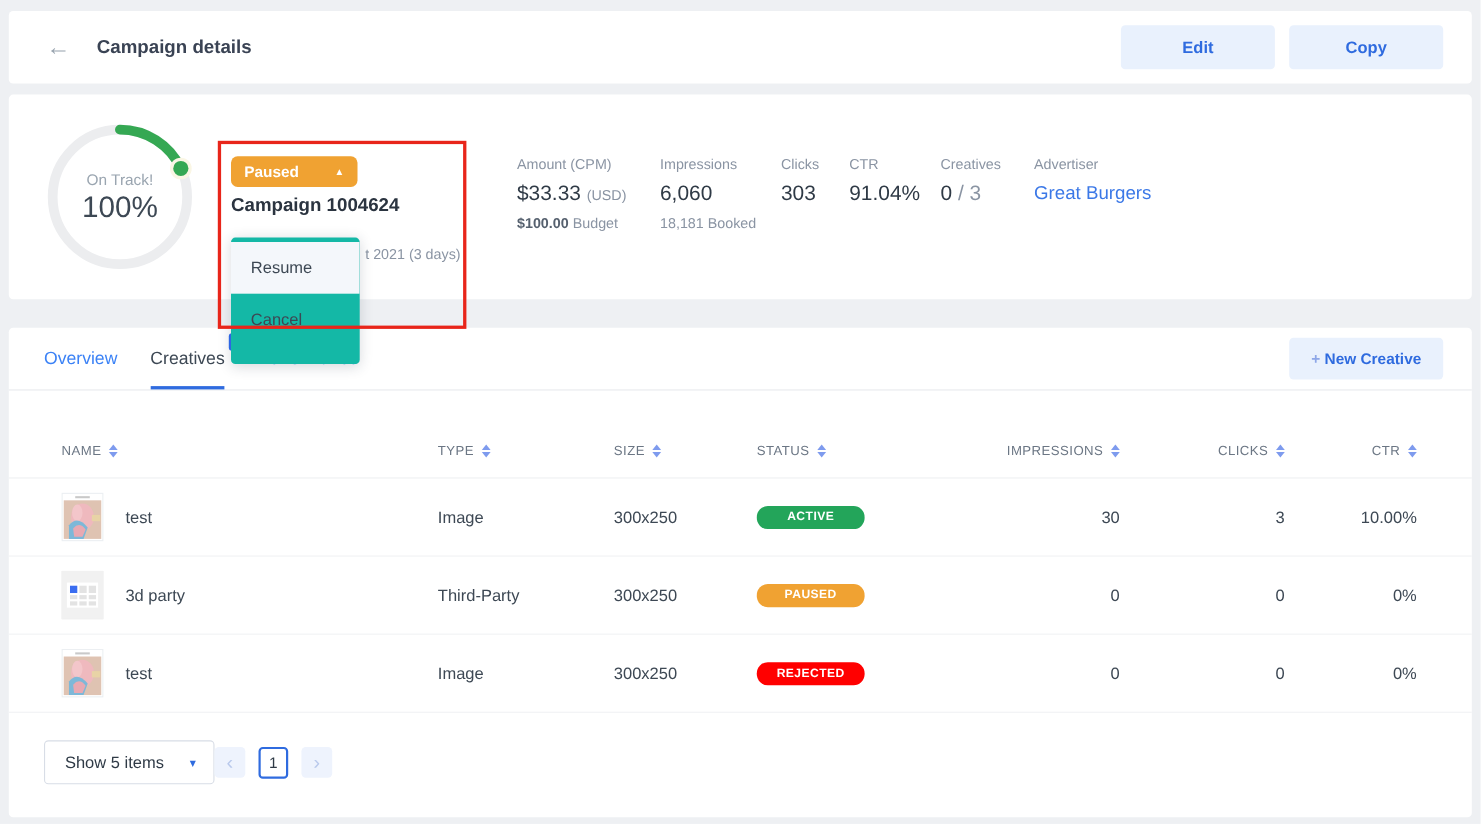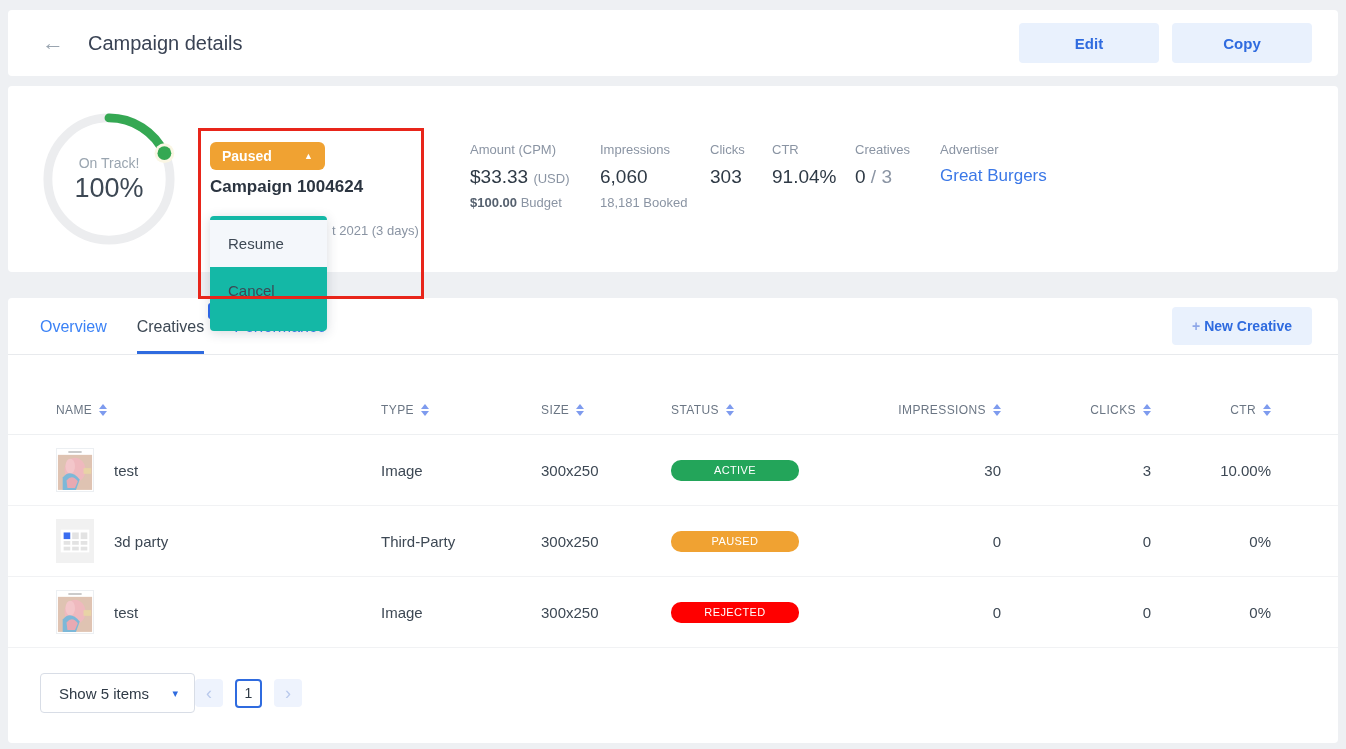--- a/index.html
+++ b/index.html
@@ -8,21 +8,21 @@
     --txt-dark:#3d4854; --txt-gray:#8a94a3; --border:#e8eaed;
   }
   *{box-sizing:border-box;margin:0;padding:0;}
   html,body{width:1346px;height:749px;overflow:hidden;}
   body{background:#eef0f3;font-family:"Liberation Sans","DejaVu Sans",sans-serif;color:var(--txt-dark);position:relative;}
   .card{background:#fff;border-radius:4px;margin:0 8px;}
 
   
   .header{margin-top:10px;height:66px;display:flex;align-items:center;padding:0 26px 0 34px;}
   .back{font-size:22px;color:#9aa5b0;cursor:pointer;line-height:1;}
-  .page-title{font-size:20px;font-weight:400;color:#3a4354;margin-left:24px;}
+  .page-title{font-size:17px;font-weight:700;color:#3a4354;margin-left:24px;}
   .hdr-btns{margin-left:auto;display:flex;gap:13px;}
   .btn-light{width:140px;height:40px;border:none;border-radius:4px;background:var(--c-lightblue);
     color:var(--c-accent);font-weight:700;font-size:15px;font-family:inherit;cursor:pointer;}
 
   
   .summary{margin-top:10px;margin-bottom:26px;height:186px;display:flex;align-items:center;padding:0 32px;position:relative;}
   .ring-wrap{position:relative;width:138px;height:138px;flex:0 0 auto;}
   .ring-txt{position:absolute;inset:0;display:flex;flex-direction:column;align-items:center;justify-content:center;gap:2px;}
   .ring-status{font-size:14px;color:#9aa5b0;}
   .ring-pct{font-size:27px;color:var(--txt-dark);}
@@ -54,37 +54,37 @@
   .tab.active{color:var(--txt-dark);}
   .tab.active::after{content:"";position:absolute;left:0;right:0;bottom:-1px;height:3px;background:var(--c-accent);}
   .tab-badge{position:absolute;top:4px;right:-20px;width:16px;height:16px;border-radius:3px;background:#2f6bf0;
     color:#fff;font-size:10px;font-style:italic;font-weight:700;display:flex;align-items:center;justify-content:center;}
   .tab-creatives{position:relative;}
   .new-creative{margin-left:auto;width:140px;height:38px;border:none;border-radius:4px;background:var(--c-lightblue);
     color:var(--c-accent);font-weight:700;font-size:14px;font-family:inherit;cursor:pointer;}
   .new-creative .plus{color:#8ea7e8;font-weight:700;margin-right:4px;}
 
   
-  .thead,.trow{display:flex;align-items:center;padding-left:48px;padding-right:67px;}
+  .thead,.trow{display:flex;align-items:center;padding-left:48px;padding-right:50px;}
   .thead{height:50px;margin-top:30px;border-bottom:1px solid #eef0f2;}
   .th{font-size:12px;color:#6b7684;letter-spacing:.4px;display:flex;align-items:center;}
   .c-name{flex:1;min-width:0;}
   .c-type{width:160px;}.c-size{width:130px;}.c-status{width:160px;}
   .c-impr{width:170px;justify-content:flex-end;text-align:right;}
   .c-clicks{width:150px;justify-content:flex-end;text-align:right;}
   .c-ctr{width:120px;justify-content:flex-end;text-align:right;}
   .sort{display:inline-flex;flex-direction:column;gap:2px;margin-left:7px;}
   .sort i{display:block;width:0;height:0;border-left:4px solid transparent;border-right:4px solid transparent;}
   .sort .up{border-bottom:5px solid #7e9bee;}
   .sort .dn{border-top:5px solid #7e9bee;}
   .trow{height:71px;border-bottom:1px solid #f1f2f4;font-size:15px;color:var(--txt-dark);}
   .name-cell{display:flex;align-items:center;gap:20px;}
   .thumb{width:38px;height:44px;border:1px solid #eceff2;background:#fff;flex:0 0 auto;}
-  .badge{display:inline-flex;align-items:center;justify-content:center;width:128px;height:21px;border-radius:10px;
-    color:#fff;font-size:11px;font-weight:400;letter-spacing:.4px;}
+  .badge{display:inline-flex;align-items:center;justify-content:center;width:98px;height:21px;border-radius:10px;
+    color:#fff;font-size:11px;font-weight:700;letter-spacing:.4px;}
   .badge-active{background:var(--c-active);}
   .badge-paused{background:var(--c-paused);}
   .badge-rejected{background:var(--c-rejected);}
   .num{display:block;width:100%;text-align:right;}
 
   
   .tfoot{display:flex;align-items:center;margin-top:25px;padding:0 24px 0 32px;}
   .pagesize{width:155px;height:40px;border:1px solid #d8dde6;border-radius:4px;background:#fff;display:flex;
     align-items:center;justify-content:space-between;padding:0 16px 0 18px;font-size:15px;color:#2f3a46;cursor:pointer;}
   .pagesize .caret{color:var(--c-accent);font-size:11px;}

